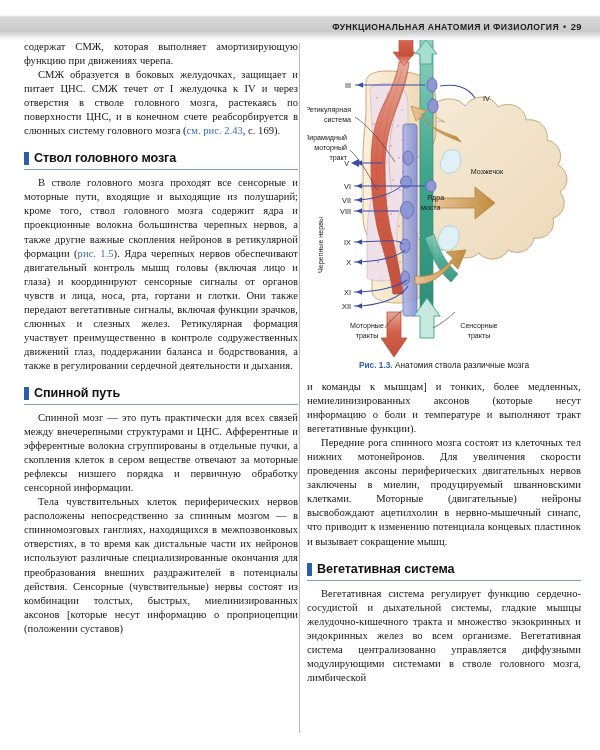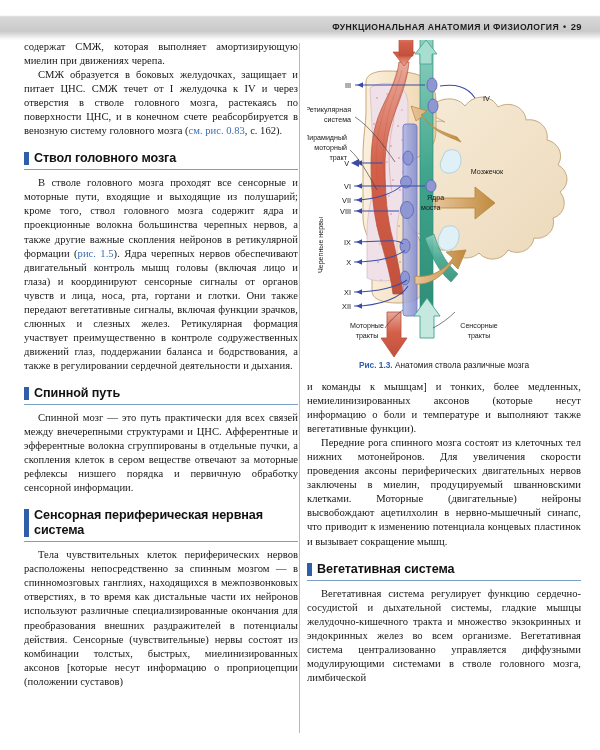--- a/index.html
+++ b/index.html
@@ -124,33 +124,32 @@
     <span>ФУНКЦИОНАЛЬНАЯ АНАТОМИЯ И ФИЗИОЛОГИЯ</span><span class="dot">•</span><span class="pg">29</span>
   </div>
 </div>
 
 <div class="page">
 
   <div class="gutter-rule"></div>
 
   <div class="col col-left">
 
-    <p class="body noindent">содержат СМЖ, которая выполняет амортизирующую миелин при движениях черепа.</p>
-
-    <p class="body"><span>СМЖ образуется в боковых желудочках, защищает и питает ЦНС. СМЖ течет от I желудочка к IV и через отверстия в стволе головного мозга, растекаясь по поверхности ЦНС, и в конечном счете реабсорбируется в венозную систему головного мозга (</span><span class="xref">см. рис. 0.83</span><span>, с. 162).</span></p>
+    <p class="body noindent">содержат СМЖ, которая выполняет амортизирующую функцию при движениях черепа.</p>
+
+    <p class="body"><span>СМЖ образуется в боковых желудочках, защищает и питает ЦНС. СМЖ течет от I желудочка к IV и через отверстия в стволе головного мозга, растекаясь по поверхности ЦНС, и в конечном счете реабсорбируется в слюнных систему головного мозга (</span><span class="xref">см. рис. 2.43</span><span>, с. 169).</span></p>
 
     <div class="heading">Ствол головного мозга</div>
 
     <p class="body"><span>В стволе головного мозга проходят все сенсорные и моторные пути, входящие и выходящие из полушарий; кроме того, ствол головного мозга содержит ядра и проекционные волокна большинства черепных нервов, а также другие важные скопления нейронов в ретикулярной формации (</span><span class="xref">рис. 1.5</span><span>). Ядра черепных нервов обеспечивают двигательный контроль мышц головы (включая лицо и глаза) и координируют сенсорные сигналы от органов чувств и лица, носа, рта, гортани и глотки. Они также передают вегетативные сигналы, включая функции зрачков, слюнных и слезных желез. Ретикулярная формация участвует преимущественно в контроле содружественных движений глаз, поддержании баланса и бодрствования, а также в регулировании сердечной деятельности и дыхания.</span></p>
 
     <div class="heading">Спинной путь</div>
 
     <p class="body">Спинной мозг — это путь практически для всех связей между внечерепными структурами и ЦНС. Афферентные и эфферентные волокна сгруппированы в отдельные пучки, а скопления клеток в сером веществе отвечают за моторные рефлексы низшего порядка и первичную обработку сенсорной информации.</p>
 
-    <div class="heading">Сенсорная периферическая нервная система</div>
 
     <p class="body">Тела чувствительных клеток периферических нервов расположены непосредственно за спинным мозгом — в спинномозговых ганглиях, находящихся в межпозвонковых отверстиях, в то время как дистальные части их нейронов используют различные специализированные окончания для преобразования внешних раздражителей в потенциалы действия. Сенсорные (чувствительные) нервы состоят из комбинации толстых, быстрых, миелинизированных аксонов [которые несут информацию о проприоцепции (положении суставов)</p>
 
   </div>
 
   <div class="col col-right">
 
     <div class="figure">
       <svg width="274" height="318" viewBox="0 0 274 318" xmlns="http://www.w3.org/2000/svg">
 
@@ -365,21 +364,21 @@
         <text class="svgtxt" x="172" y="298" text-anchor="middle">тракты</text>
 
       </svg>
     </div>
 
     <div class="fig-caption">
       <span class="num">Рис. 1.3.</span>
       <span>Анатомия ствола различные мозга</span>
     </div>
 
-    <p class="body noindent">и команды к мышцам] и тонких, более медленных, немиелинизированных аксонов (которые несут информацию о боли и температуре и выполняют также вегетативные функции).</p>
+    <p class="body noindent">и команды к мышцам] и тонких, более медленных, немиелинизированных аксонов (которые несут информацию о боли и температуре и выполняют тракт вегетативные функции).</p>
 
 
     <p class="body">Передние рога спинного мозга состоят из клеточных тел нижних мотонейронов. Для увеличения скорости проведения аксоны периферических двигательных нервов заключены в миелин, продуцируемый шванновскими клетками. Моторные (двигательные) нейроны высвобождают ацетилхолин в нервно-мышечный синапс, что приводит к изменению потенциала концевых пластинок и вызывает сокращение мышц.</p>
 
     <div class="heading">Вегетативная система</div>
 
     <p class="body">Вегетативная система регулирует функцию сердечно-сосудистой и дыхательной системы, гладкие мышцы желудочно-кишечного тракта и множество экзокринных и эндокринных желез во всем организме. Вегетативная система централизованно управляется диффузными модулирующими системами в стволе головного мозга, лимбической</p>
 
   </div>
 </div>

